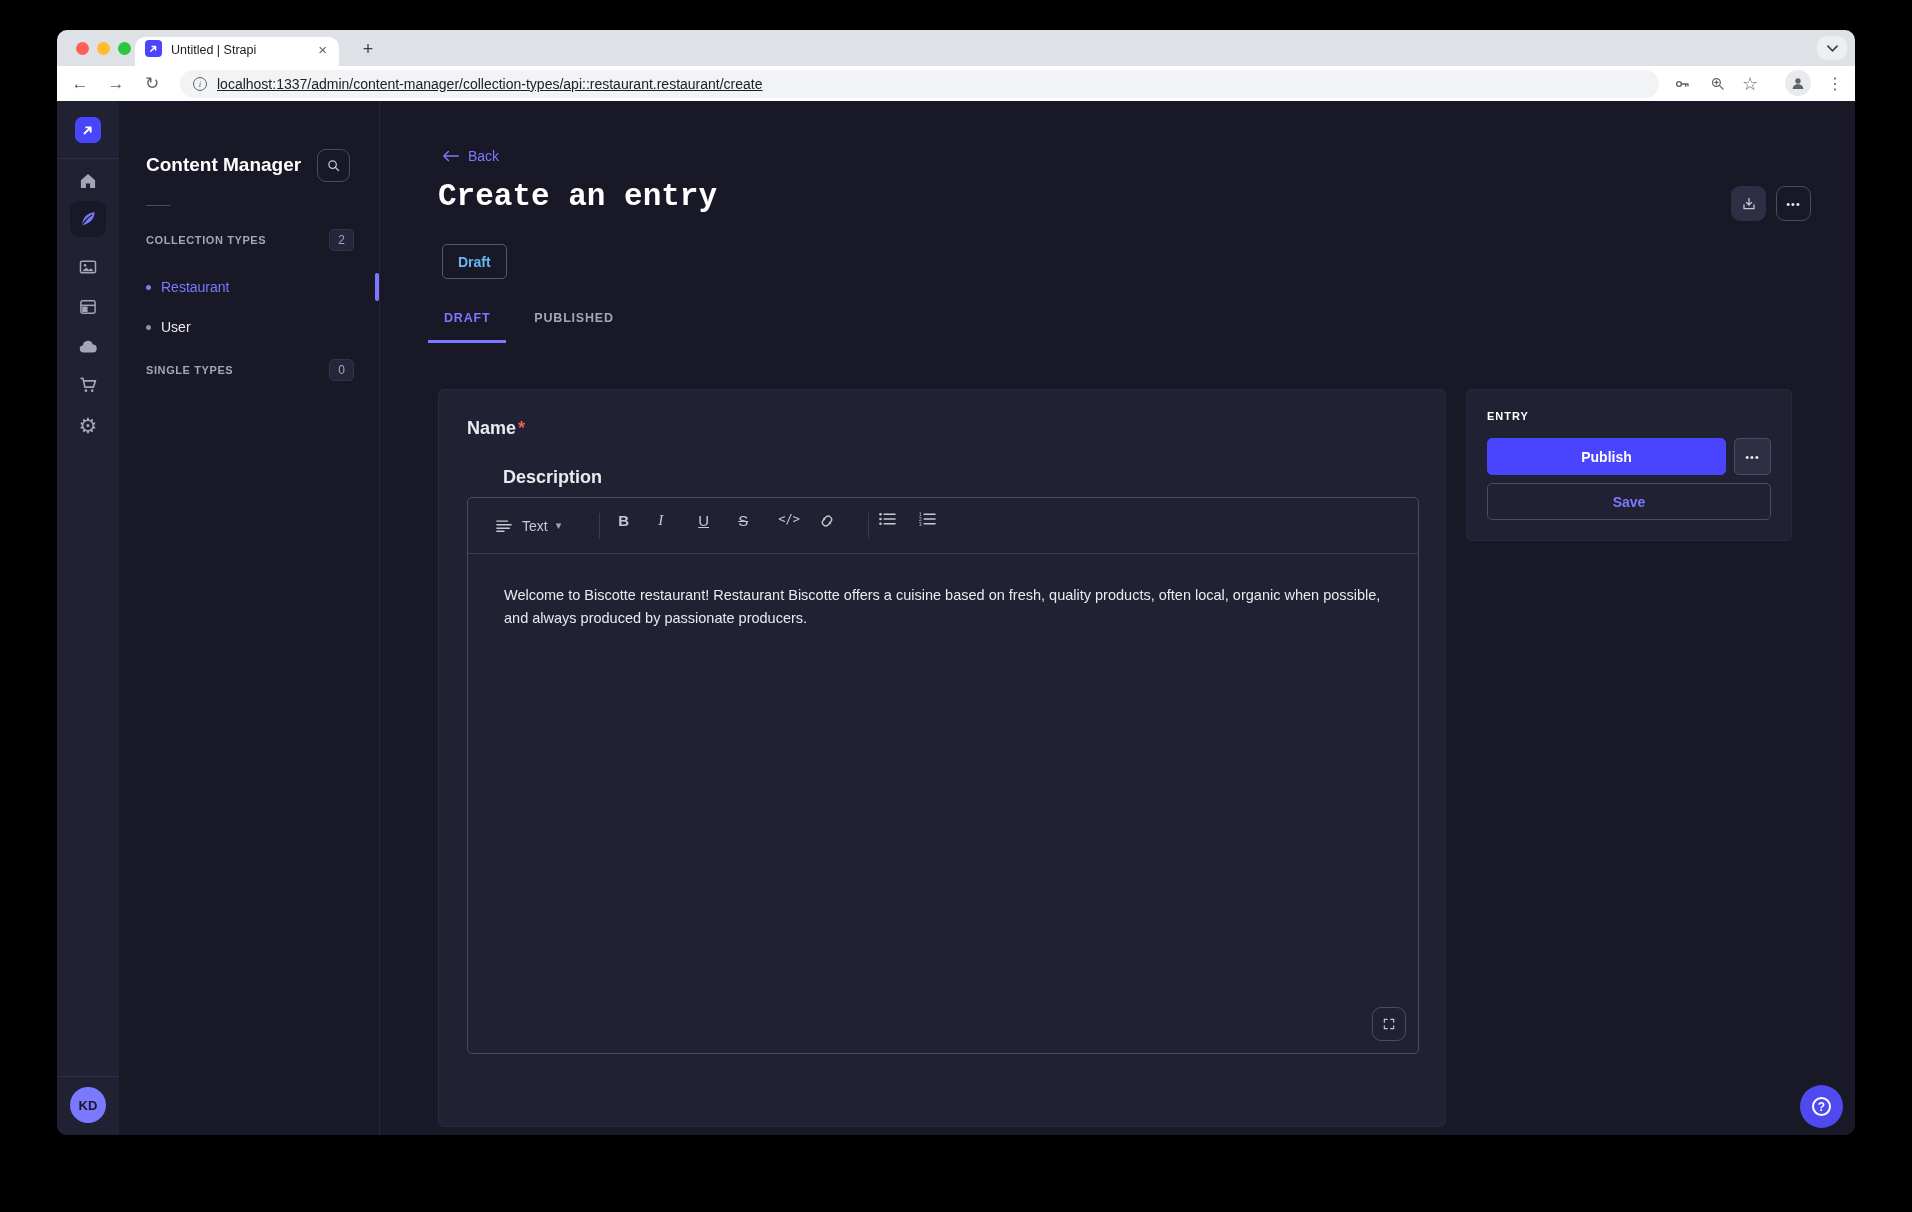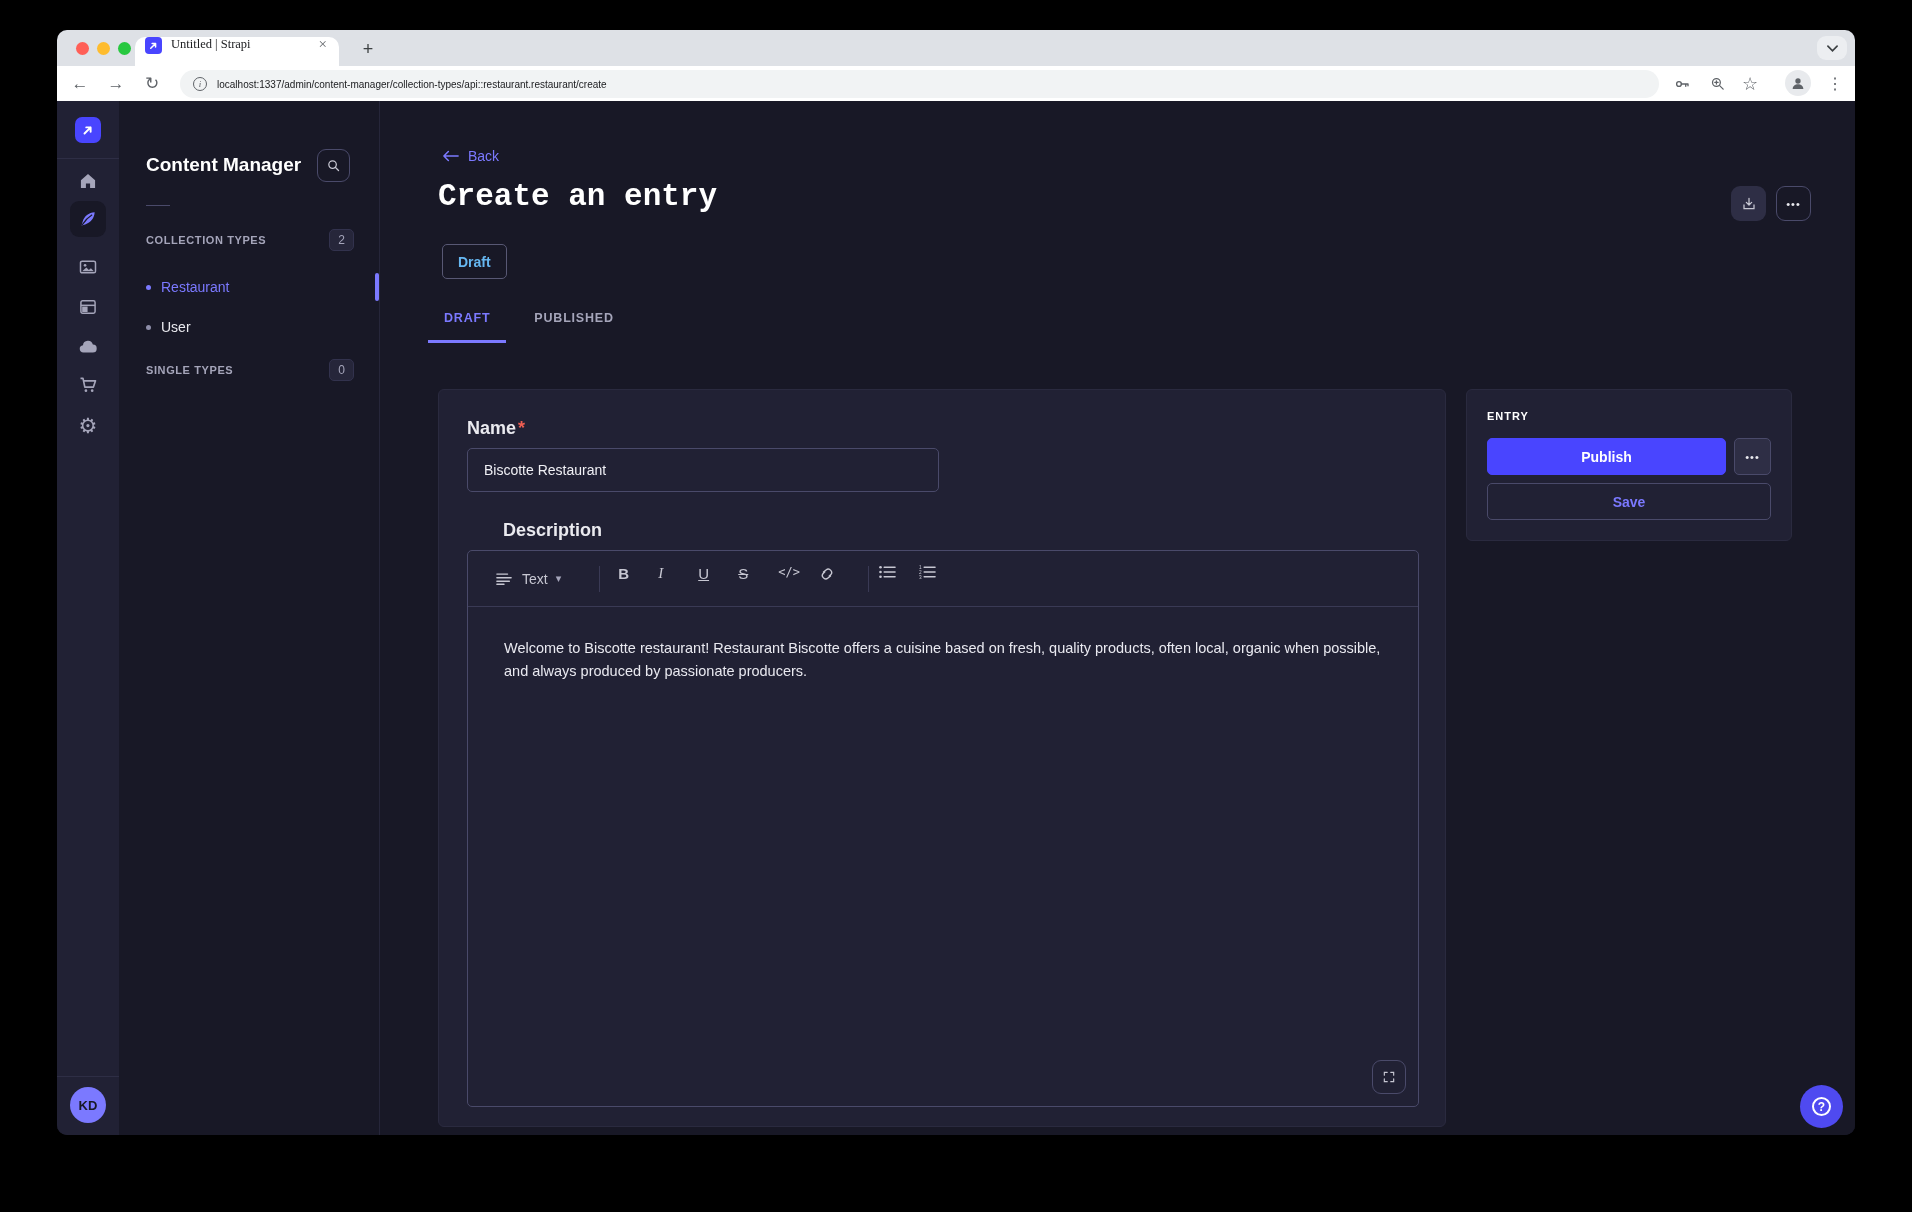--- a/index.html
+++ b/index.html
@@ -9,38 +9,38 @@
   .window { position:absolute; left:57px; top:30px; width:1798px; height:1105px;
             border-radius:10px; overflow:hidden; background:#181826;
             box-shadow:0 12px 48px rgba(0,0,0,.65); }
 
   
   .tabstrip { position:absolute; inset:0 0 auto 0; height:36px; background:#dee1e6; }
   .traffic { position:absolute; top:12px; left:19px; display:flex; gap:8px; }
   .light { width:13px; height:13px; border-radius:50%; }
   .light.red{background:#ff5f57}.light.yellow{background:#febc2e}.light.green{background:#28c840}
   .tab { position:absolute; left:78px; top:7px; width:204px; height:29px; background:#fff;
-         border-radius:10px 10px 0 0; display:flex; align-items:flex-start; padding:0 10px;font-family:Liberation Serif, serif; }
+         border-radius:10px 10px 0 0; display:flex; align-items:flex-end; padding:9px 10px; }
   .favicon { width:17px; height:17px; border-radius:4px; background:#4945ff; flex:none;
              display:flex; align-items:center; justify-content:center; }
   .tab-title { font-size:12.5px; color:#202124; margin-left:9px; flex:1; white-space:nowrap; overflow:hidden; }
   .tab-close { color:#5f6368; font-size:15px; line-height:1; padding:0 2px; }
   .newtab-btn { position:absolute; left:298px; top:6px; width:26px; height:26px; border-radius:50%;
                 color:#3c4043; font-size:18px; display:flex; align-items:center; justify-content:center; }
   .tabsearch-btn { position:absolute; right:8px; top:6px; width:30px; height:24px; background:#eceef1;
                    border-radius:9px; display:flex; align-items:center; justify-content:center; }
   .toolbar { position:absolute; top:36px; left:0; right:0; height:35px; background:#fff; }
   .nav-ic { position:absolute; top:0; height:35px; width:30px; display:flex; align-items:center;
             justify-content:center; color:#5f6368; font-size:17px; }
   .omnibox { position:absolute; left:123px; top:4px; width:1479px; height:28px; background:#f1f3f4;
              border-radius:14px; display:flex; align-items:center; padding-left:13px; }
   .info-badge { width:14px; height:14px; border:1.3px solid #5f6368; border-radius:50%; color:#5f6368;
                 font-size:9px; font-style:italic; font-family:"Liberation Serif",serif;
                 display:flex; align-items:center; justify-content:center; flex:none; }
-  .url-text { font-size:10px; color:#202124; margin-left:10px; white-space:nowrap; }
+  .url-text { font-size:14px; color:#202124; margin-left:10px; white-space:nowrap;text-decoration:underline; }
   .chrome-avatar { position:absolute; top:4px; left:1728px; width:26px; height:26px; border-radius:50%;
                    background:#e8eaed; display:flex; align-items:center; justify-content:center; }
 
   
   .app { position:absolute; top:71px; left:0; right:0; bottom:0; background:#181826; display:flex; }
 
   .rail { width:62px; flex:none; background:#212134; position:relative; }
   .rail-logo { position:absolute; left:18px; top:16px; width:26px; height:26px; border-radius:7px;
                background:#4945ff; display:flex; align-items:center; justify-content:center; }
   .rail-divider { position:absolute; left:0; right:0; top:57px; height:1px; background:#2e2e45; }
@@ -291,21 +291,20 @@
 
         <div class="tabs">
           <div class="tab-item active">DRAFT</div>
           <div class="tab-item">PUBLISHED</div>
         </div>
 
         <div class="panel form-panel">
           <div class="field-label">
             <span>Name</span><span class="req">*</span>
           </div>
-          <input class="name-input" type="text" value="Biscotte Restaurant" style="">
 
           <div class="field-label desc-label">Description</div>
           <div class="editor">
             <div class="editor-toolbar">
               <span class="et">
                 <svg width="16" height="14" viewBox="0 0 18 14">
                     <path d="M1 1.5 H13 M1 5.5 H17 M1 9.5 H15 M1 13 H9" stroke="#c7c7d2" stroke-width="1.6" stroke-linecap="round"></path>
                   </svg>
               </span>
               <span class="et-label">Text</span>

